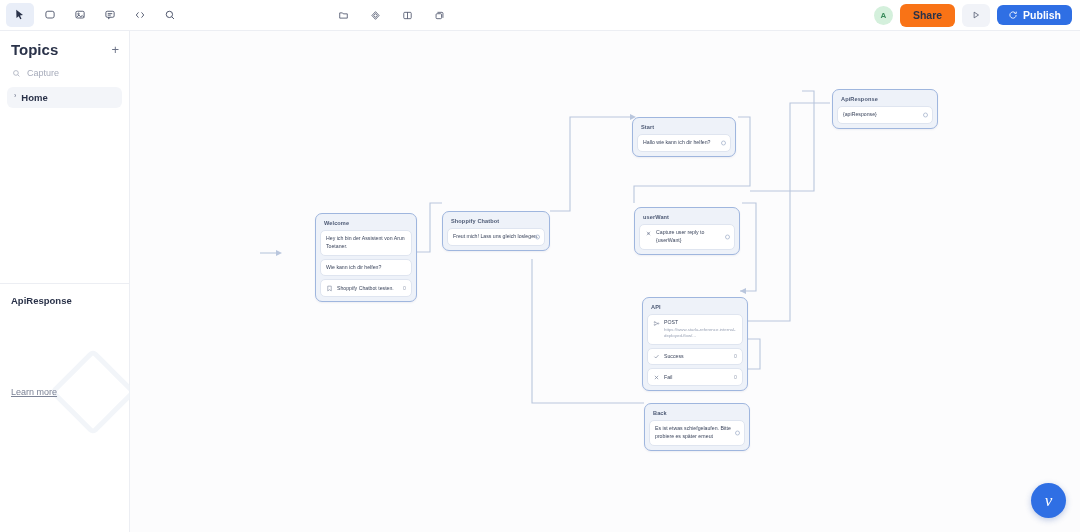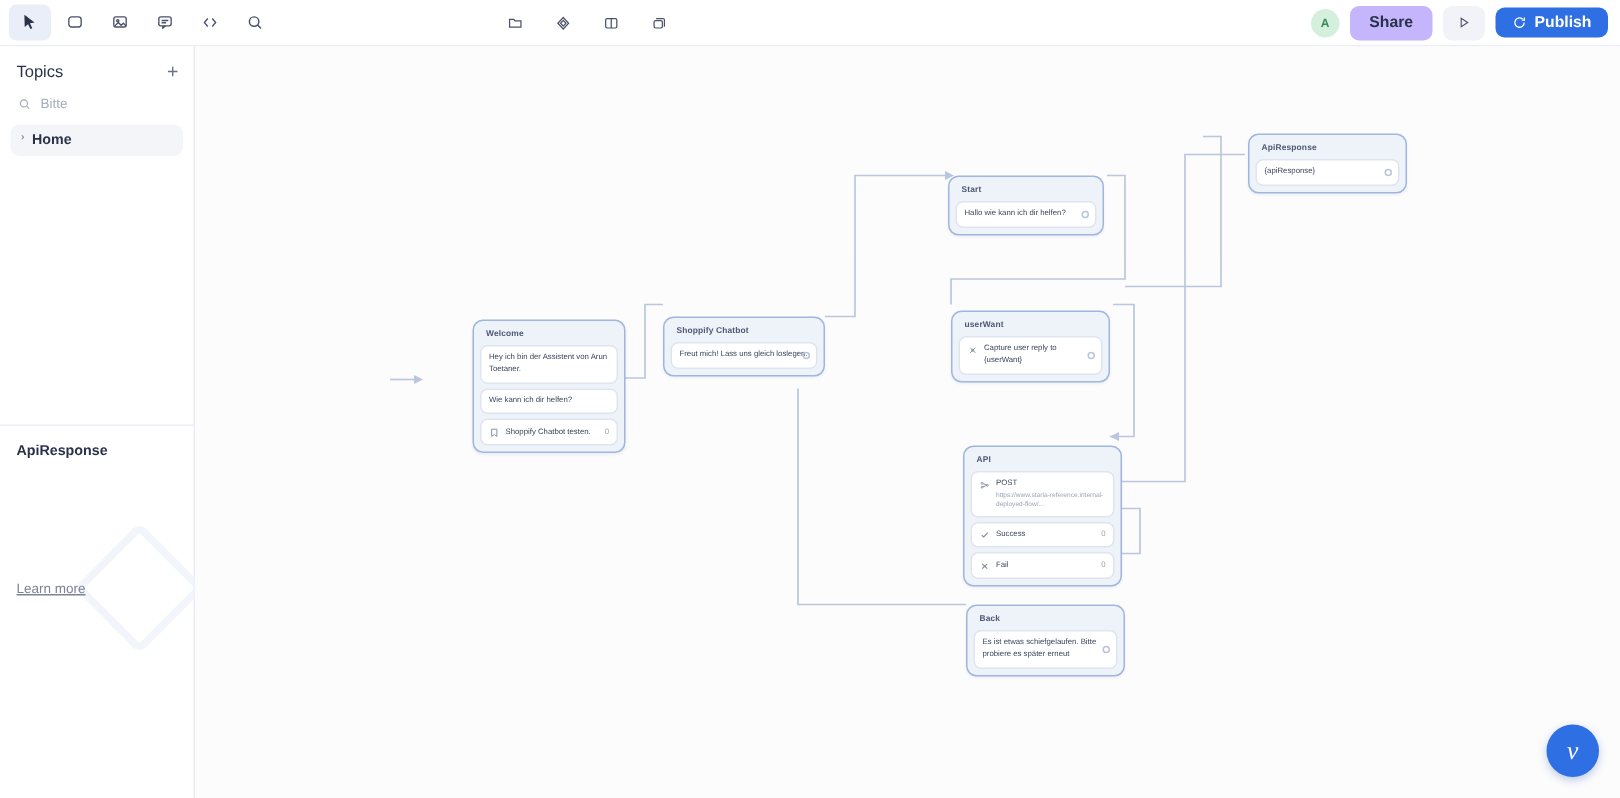--- a/index.html
+++ b/index.html
@@ -34,21 +34,21 @@
     gap: 7px; padding-right: 8px;
   }
   .avatar {
     width: 19px; height: 19px; border-radius: 50%;
     background: #d4f0dc; color: #3a8c5c;
     font-size: 8px; display: flex; align-items: center; justify-content: center;
     font-weight: bold;
   }
   .share-btn {
     height: 23px; padding: 0 13px;
-    background: #c4b5fd; border-radius: 6px;
+    background: #f97316; border-radius: 6px;
     display: flex; align-items: center;
     font-size: 10.5px; font-weight: bold; color: #2a3249;
   }
   .run-btn {
     width: 28px; height: 23px; background: #f1f3f8; border-radius: 6px;
     display: flex; align-items: center; justify-content: center; color: #4a5168;
   }
   .publish-btn {
     height: 20px; padding: 0 11px;
     background: #2f6fe4; border-radius: 6px;
@@ -60,21 +60,21 @@
   .sidebar {
     position: absolute; top: 31px; left: 0;
     width: 130px; height: 501px;
     background: #ffffff;
     border-right: 1px solid #eceef3;
   }
   .sb-head {
     display: flex; align-items: center; justify-content: space-between;
     padding: 10px 10px 6px 11px;
   }
-  .sb-title { font-size: 11px; font-weight: normal; color: #2a3249; }
+  .sb-title { font-size: 15px; font-weight: bold; color: #2a3249; }
   .sb-plus { font-size: 13px; color: #6b7287; line-height: 1; }
   .sb-search {
     display: flex; align-items: center; gap: 6px;
     margin: 1px 8px 6px 8px; padding: 3px 4px;
     font-size: 9px; color: #a6abba;
   }
   .sb-item {
     display: flex; align-items: flex-start; gap: 5px;
     margin: 0 7px; padding: 5px 7px;
     border-radius: 6px; background: #f3f5f9;
@@ -272,21 +272,21 @@
   <div class="sb-head">
     <div class="sb-title">Topics</div>
     <div class="sb-plus">+</div>
   </div>
 
   <div class="sb-search">
     <svg width="9" height="9" viewBox="0 0 16 16" fill="none" stroke="currentColor" stroke-width="1.4">
         <circle cx="7" cy="7" r="4.2"></circle>
         <path d="M10.2 10.2l3 3"></path>
       </svg>
-    <span>Bitte</span>
+    <span>Capture</span>
   </div>
 
   <div class="sb-item">
     <span class="sb-caret">›</span>
     <span>Home</span>
   </div>
 
   <div class="sb-divider"></div>
   <div class="sb-watermark"></div>
   <div class="sb-comp-title">ApiResponse</div>

